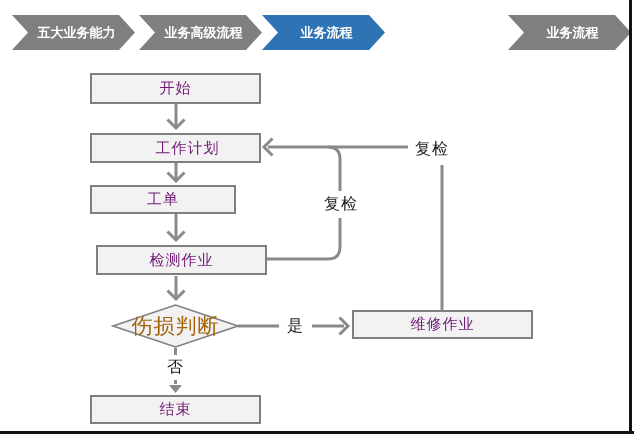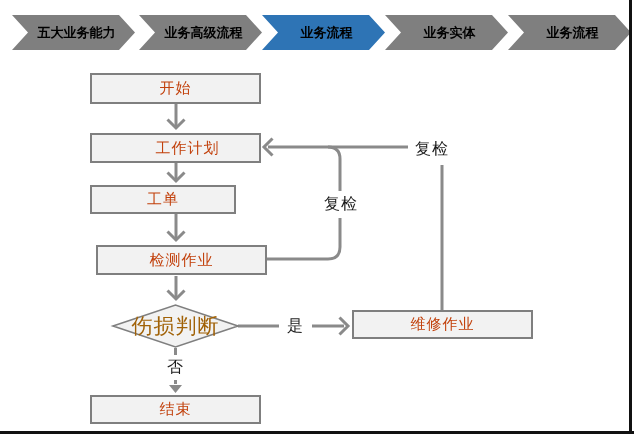--- a/index.html
+++ b/index.html
@@ -3,33 +3,33 @@
 <meta charset="utf-8">
 <style>
   html,body{margin:0;padding:0;background:#fff;}
   .canvas{
     position:relative;width:634px;height:439px;background:#fff;overflow:hidden;
     font-family:"Liberation Sans","DejaVu Sans",sans-serif;
   }
   
   .chevron{
     position:absolute;top:15px;height:35px;width:123px;
-    background:#7f7f7f;color:#000000;font-size:13px;font-weight:bold;
+    background:#7f7f7f;color:#ffffff;font-size:13px;font-weight:bold;
     line-height:35px;text-align:center;
     clip-path:polygon(0 0, calc(100% - 16px) 0, 100% 50%, calc(100% - 16px) 100%, 0 100%, 16px 50%);
     padding-left:6px;box-sizing:border-box;cursor:pointer;
   }
   .chevron.active{background:#2e74b5;}
   .c1{left:12px}.c2{left:139px}.c3{left:262px}.c4{left:385px}.c5{left:508px}
 
   
   .node{
     position:absolute;background:#f2f2f2;border:2px solid #7f7f7f;
     box-sizing:border-box;display:flex;align-items:center;justify-content:center;
-    font-size:15px;color:#c2410c;letter-spacing:1px;
+    font-size:15px;color:#701a75;letter-spacing:1px;
   }
   .n-start{left:90px;top:73px;width:171px;height:31px;}
   .n-workplan{left:90px;top:133px;width:171px;height:30px;padding-left:24px;}
   .n-workorder{left:90px;top:185px;width:146px;height:29px;}
   .n-inspection{left:96px;top:245px;width:171px;height:30px;}
   .n-repair{left:352px;top:310px;width:181px;height:29px;}
   .n-end{left:90px;top:395px;width:171px;height:29px;}
 
   .diamond-label{
     position:absolute;left:115px;top:316px;width:121px;height:20px;
@@ -55,21 +55,20 @@
   .frame-right{position:absolute;left:629px;top:0;width:3px;height:434px;background:#111;}
 </style>
 </head>
 <body>
 
 <div class="canvas">
 
   <div class="chevron c1">五大业务能力</div>
   <div class="chevron c2">业务高级流程</div>
   <div class="chevron c3 active">业务流程</div>
-  <div class="chevron c4">业务实体</div>
   <div class="chevron c5">业务流程</div>
 
   <svg class="wires" width="634" height="439" viewBox="0 0 634 439">
     <g stroke="#8a8a8a" stroke-width="3" fill="none">
 
       <path d="M176,104 V127"></path>
       <path d="M167.5,119.5 L176,128 L184.5,119.5"></path>
 
       <path d="M176,163 V180"></path>
       <path d="M167.5,172.5 L176,181 L184.5,172.5"></path>

